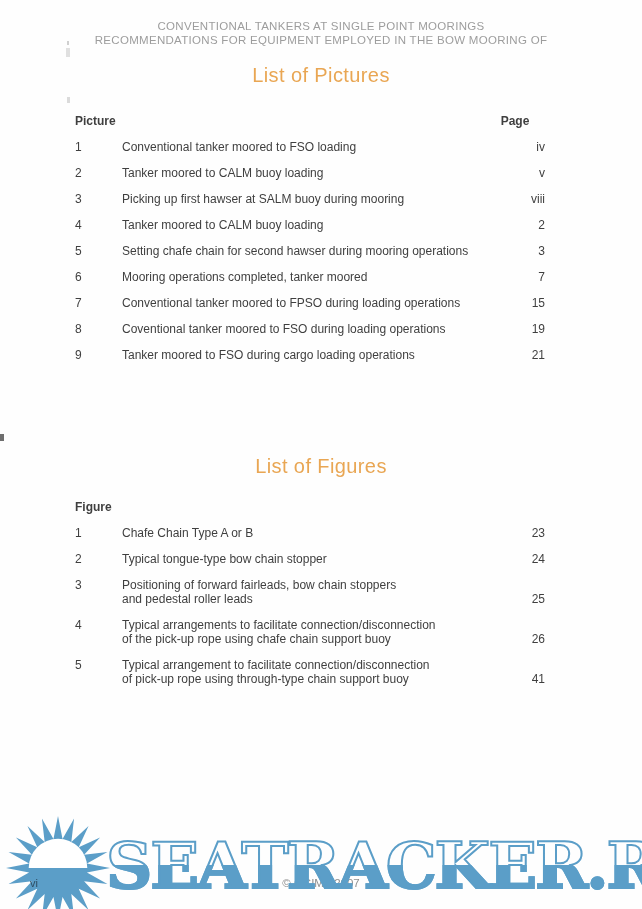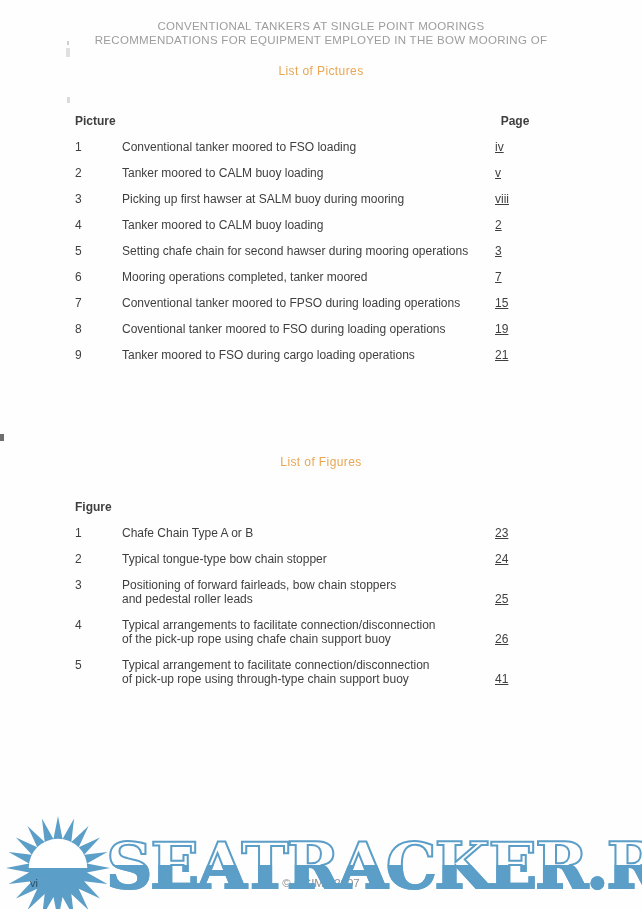--- a/index.html
+++ b/index.html
@@ -19,38 +19,38 @@
   }
   
   .page-header{
     position:absolute;top:19px;left:0;right:0;
     text-align:center;font-size:11.5px;line-height:14px;
     color:var(--hdr-gray);letter-spacing:.3px;
   }
   
   .section-title{
     position:absolute;left:0;right:0;text-align:center;
-    color:var(--orange);font-size:12px;font-weight:400;letter-spacing:.4px;
+    color:var(--orange);font-size:20px;font-weight:400;letter-spacing:.4px;
   }
   #pictures-title{top:64px;}
   #figures-title{top:455px;}
   
   .toc{
     position:absolute;left:75px;width:470px;
     font-size:12px;line-height:14px;color:var(--body-text);
   }
   #pictures-toc{top:114px;}
   #figures-toc{top:500px;}
   .toc-header{display:flex;font-weight:bold;margin-bottom:12px;gap:24px;}
   .toc-header .toc-col-item{flex:1;}
   .toc-header .toc-col-page{flex:0 0 60px;text-align:center;}
   .toc-row{display:flex;margin-bottom:12px;align-items:flex-start;}
   .toc-num{flex:0 0 47px;}
   .toc-desc{flex:1;padding-right:8px;}
-  .toc-page{flex:0 0 50px;align-self:flex-end;text-decoration:underline;}
+  .toc-page{flex:0 0 50px;text-align:right;align-self:flex-end;}
   
   .copyright{
     position:absolute;top:877px;left:0;right:0;text-align:center;
     font-size:11.5px;color:#8f8f8f;z-index:1;
   }
   .sun{
     position:absolute;left:6px;top:816px;width:104px;height:104px;z-index:2;
   }
   .watermark-text{
     position:absolute;left:106px;top:831px;width:536px;z-index:3;

